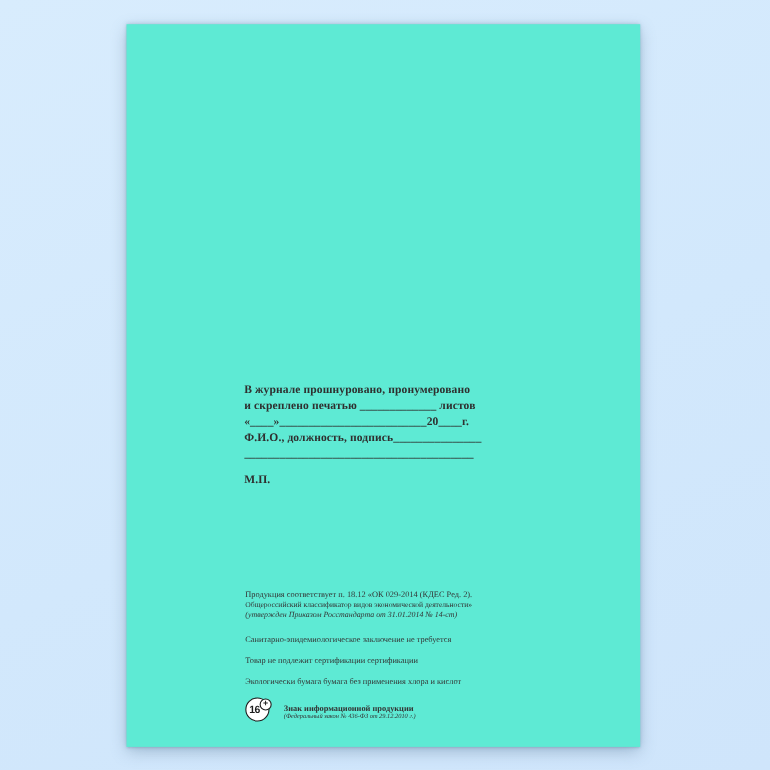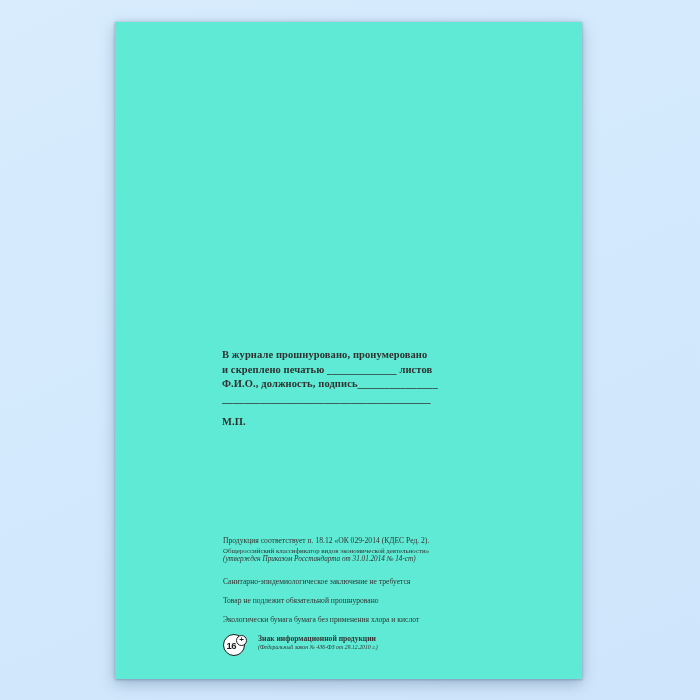--- a/index.html
+++ b/index.html
@@ -53,21 +53,21 @@
     white-space: nowrap;
   }
   .okved1 { font-size: 7.6px; line-height: 9.6px; }
   .okved2 { font-size: 6.9px; line-height: 9px; }
   .okved3 { font-size: 7.2px; line-height: 9.4px; font-style: italic; margin-bottom: 13px; }
   .note   { font-size: 7.6px; line-height: 9.6px; margin-bottom: 9.5px; }
   
   .age-row {
     margin-top: 5px;
     display: flex;
-    align-items: flex-start;
+    align-items: flex-end;
     gap: 13px;
   }
   .age-mark {
     position: relative;
     flex: 0 0 auto;
     width: 20px;
     height: 20px;
     border: 1.7px solid #1d1d1d;
     border-radius: 50%;
     background: #ffffff;
@@ -101,32 +101,33 @@
   .age-law   { font-size: 5.8px; font-style: italic; line-height: 7.5px; }
 </style>
 </head>
 <body>
 
 <div class="paper">
 
   <div class="cert">
     <div class="line">В журнале прошнуровано, пронумеровано</div>
     <div class="line">и скреплено печатью _____________ листов</div>
+    <div class="line">«____»_________________________20____г.</div>
     <div class="line">Ф.И.О., должность, подпись_______________</div>
     <div class="line">_______________________________________</div>
     <div class="stamp">М.П.</div>
   </div>
 
   <div class="info">
     <div class="okved1">Продукция соответствует п. 18.12 «ОК 029-2014 (КДЕС Ред. 2).</div>
     <div class="okved2">Общероссийский классификатор видов экономической деятельности»</div>
     <div class="okved3">(утвержден Приказом Росстандарта от 31.01.2014 № 14-ст)</div>
 
     <div class="note">Санитарно-эпидемиологическое заключение не требуется</div>
-    <div class="note">Товар не подлежит обязательной прошнуровано</div>
+    <div class="note">Товар не подлежит сертификации сертификации</div>
     <div class="note">Экологически бумага бумага без применения хлора и кислот</div>
 
     <div class="age-row">
       <span class="age-mark">
         <span class="age-num">16</span>
         <span class="age-plus">+</span>
       </span>
       <div class="age-text">
         <div class="age-label">Знак информационной продукции</div>
         <div class="age-law">(Федеральный закон № 436-ФЗ от 29.12.2010 г.)</div>

